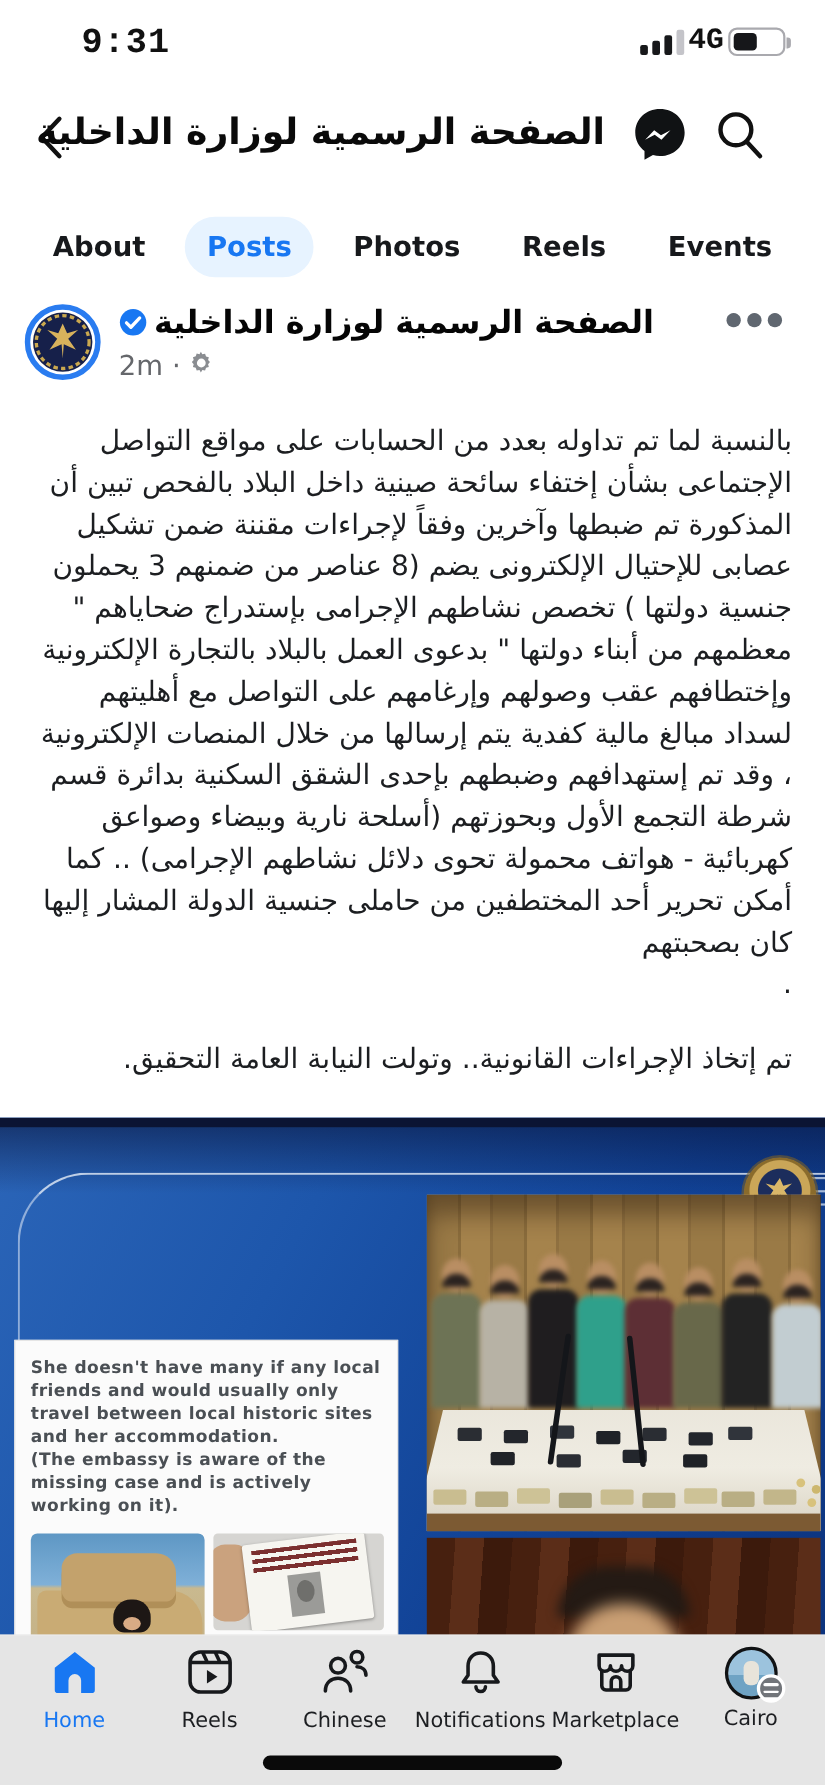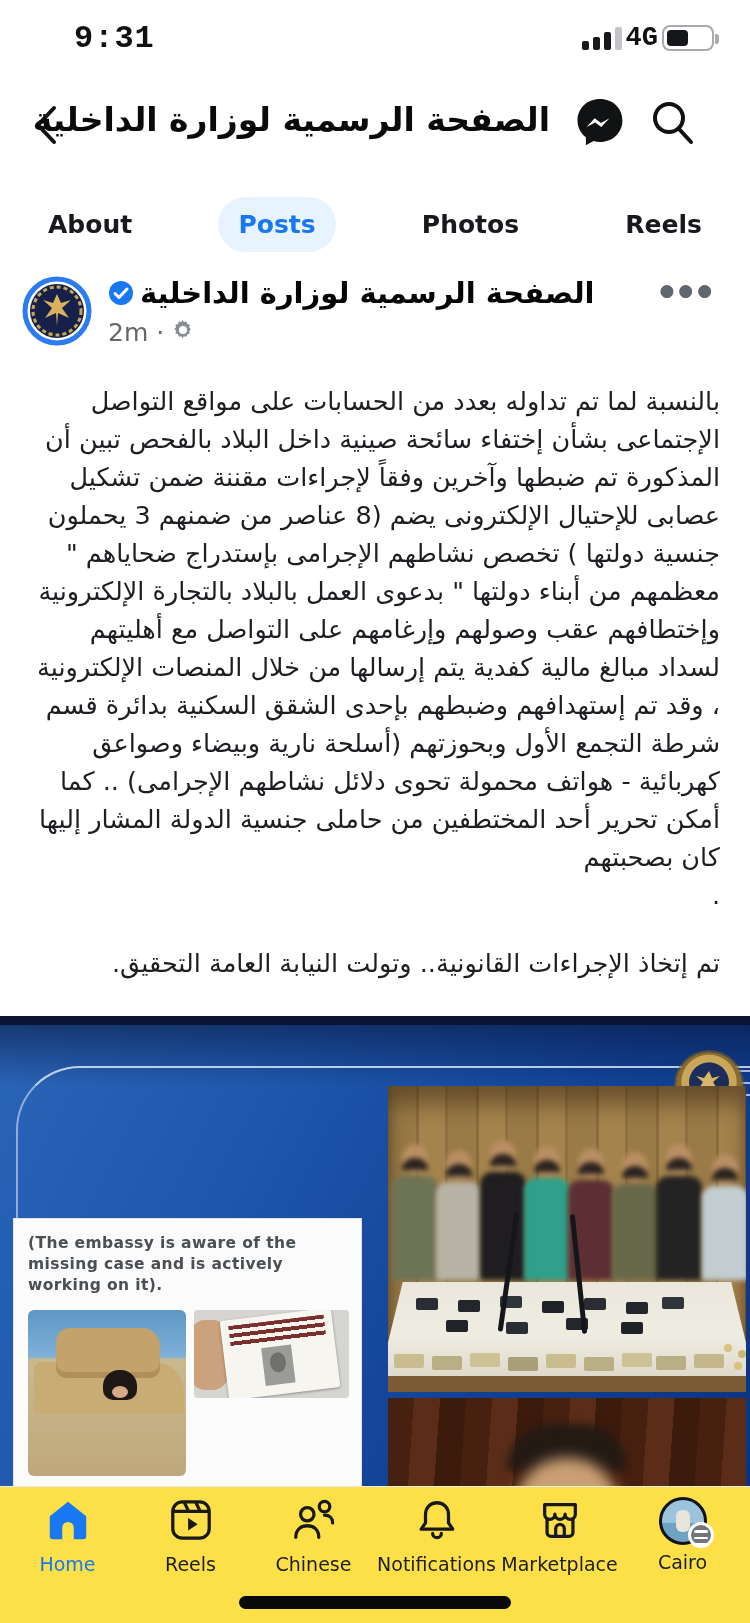--- a/index.html
+++ b/index.html
@@ -101,21 +101,21 @@
   .w-face { width:16px; height:12px; margin:-14px auto 0; background:#d9ab85; border-radius:50%; }
   .tw-right { display:flex; flex-direction:column; gap:6px; width:155px; }
   .id-photo { position:relative; width:155px; height:88px; border-radius:4px; background:#d6d5d2; overflow:hidden; }
   .id-hand { position:absolute; left:-8px; top:10px; width:46px; height:70px; background:#caa27e; border-radius:40%; }
   .id-card { position:absolute; left:30px; top:4px; width:112px; height:80px; background:#f6f5f0; transform:rotate(-7deg); border-radius:3px; box-shadow:0 1px 3px rgba(0,0,0,.35); }
   .id-lines { position:absolute; left:8px; top:6px; right:8px; height:22px; background:repeating-linear-gradient(180deg,#7b2f2f 0 4px,transparent 4px 8px); }
   .id-face { position:absolute; left:38px; top:32px; width:30px; height:38px; background:#9b9b98; }
   .id-face:before { content:""; position:absolute; left:7px; top:6px; width:16px; height:20px; border-radius:50%; background:#6f6f6c; }
 
   
-  .bottom-nav { position:absolute; left:0; right:0; bottom:0; height:137px; background:#fde047; z-index:20; border-top:1px solid #ececec; }
+  .bottom-nav { position:absolute; left:0; right:0; bottom:0; height:137px; background:#e5e5e5; z-index:20; border-top:1px solid #ececec; }
   .bn-items { display:flex; justify-content:space-around; align-items:flex-start; padding:10px 6px 0; }
   .bn-item { display:flex; flex-direction:column; align-items:center; gap:6px; width:118px; }
   .bn-label { font-size:19px; color:#1c1e21; }
   .bn-item.active .bn-label { color:#1877F2; }
   .menu-avatar { position:relative; width:48px; height:48px; border-radius:50%; border:3.5px solid #101214; background:linear-gradient(180deg,#9cc3dd 0 55%, #6fa3c4 55% 100%); }
   .menu-avatar .mini { position:absolute; left:14px; top:10px; width:14px; height:22px; background:#e8e4da; border-radius:6px; }
   .menu-badge { position:absolute; right:-10px; bottom:-6px; width:26px; height:26px; border-radius:50%; background:#72757a; border:3px solid #fff; }
   .menu-badge i { display:block; width:14px; height:2.5px; background:#fff; margin:4px auto 0; border-radius:2px; }
   .menu-badge i:first-child { margin-top:5px; }
   .home-indicator { position:absolute; left:50%; transform:translateX(-50%); bottom:14px; width:272px; height:13px; border-radius:8px; background:#0a0a0a; }
@@ -161,20 +161,21 @@
           <line x1="33.5" y1="33.5" x2="45" y2="46" stroke="#111" stroke-width="4" stroke-linecap="round"></line>
         </svg>
     </span>
   </div>
 
   <div class="tabs">
     <span class="tab">About</span>
     <span class="tab active">Posts</span>
     <span class="tab">Photos</span>
     <span class="tab">Reels</span>
+    <span class="tab">Events</span>
   </div>
 
   <div class="post-header">
     <span class="avatar">
       <svg width="70" height="70" viewBox="0 0 70 70">
         <circle cx="35" cy="35" r="32" fill="#ffffff" stroke="#2a7cf0" stroke-width="5"></circle>
         <circle cx="35" cy="35" r="27" fill="#16204a"></circle>
         <circle cx="35" cy="35" r="24" fill="none" stroke="#caa84f" stroke-width="3" stroke-dasharray="4 3"></circle>
         <path d="M35 18l4 9 10-3-9 8 7 10-11-5-1 13-1-13-11 5 7-10-9-8 10 3z" fill="#d8b25c"></path>
       </svg>
@@ -275,20 +276,21 @@
 
     <div class="portrait">
       <div class="pt-person">
         <div class="pt-hair"></div>
         <div class="pt-face"></div>
 
       </div>
     </div>
 
     <div class="tweet">
+      <div class="tw-text">She doesn't have many if any local friends and would usually only travel between local historic sites and her accommodation.</div>
       <div class="tw-text tight">(The embassy is aware of the missing case and is actively working on it).</div>
       <div class="tw-photos">
         <div class="tw-left">
 
           <div class="sphinx-body"></div>
           <div class="sphinx-head"></div>
           <div class="tw-woman">
             <div class="w-hair"></div>
               <div class="w-face"></div>
           </div>

